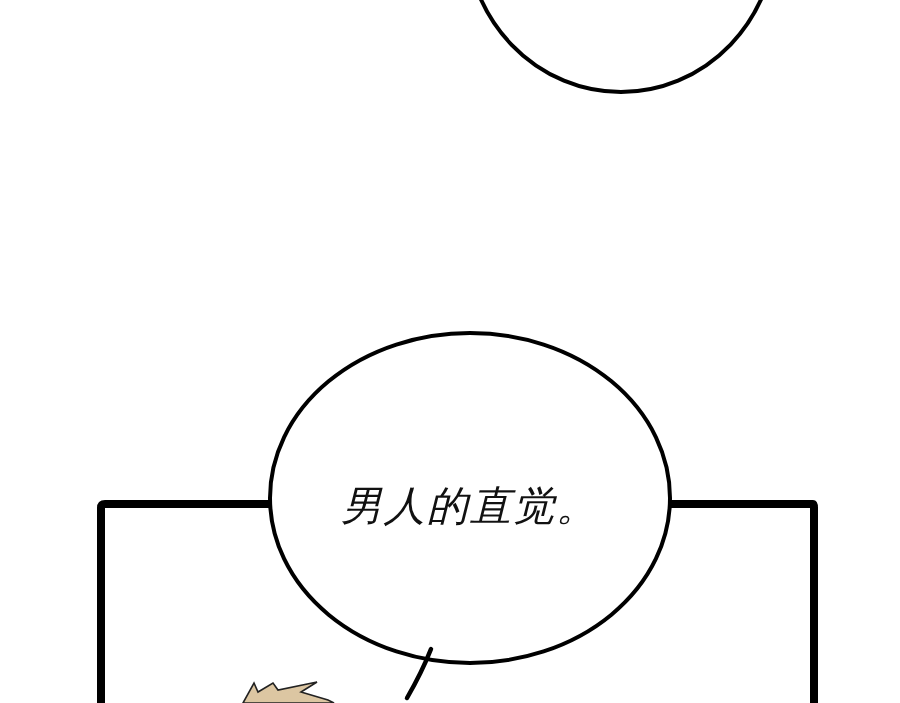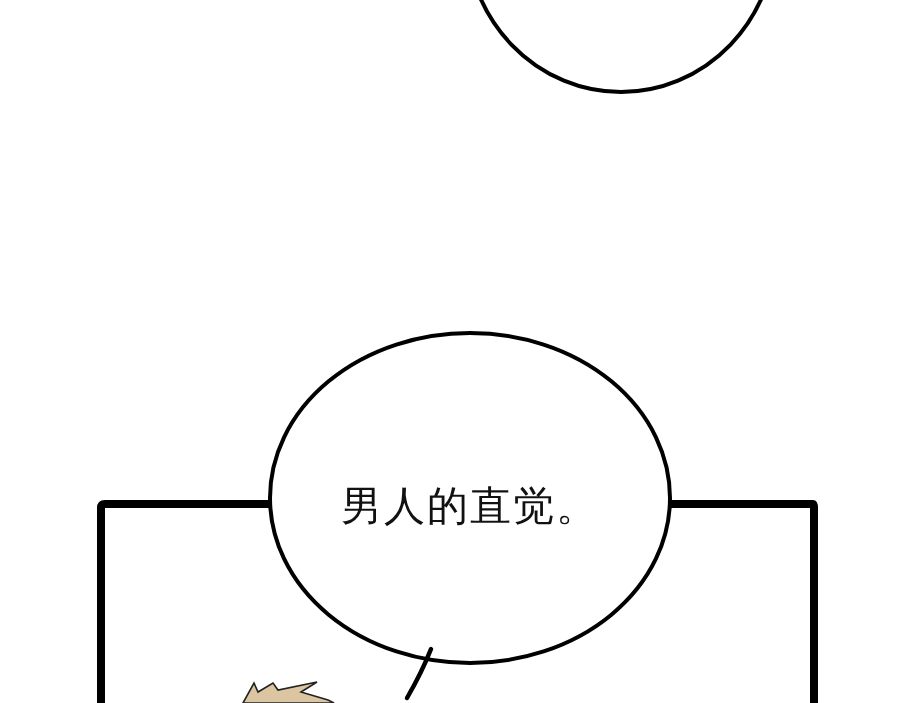--- a/index.html
+++ b/index.html
@@ -5,20 +5,21 @@
     html, body { margin: 0; padding: 0; background: #ffffff; }
     body { width: 900px; height: 703px; position: relative; overflow: hidden; font-family: "DejaVu Sans", sans-serif; }
     svg.scene { position: absolute; left: 0; top: 0; }
     .dialogue {
       position: absolute;
       left: 270px; top: 476px; width: 400px; height: 60px;
       display: flex; align-items: center; justify-content: center;
       font-family: "DejaVu Sans", sans-serif;
       font-size: 41px; color: #111111; letter-spacing: 2px;
       white-space: nowrap;
+      font-style: italic;
     }
   </style>
 </head>
 <body>
 
 <svg class="scene" width="900" height="703" viewBox="0 0 900 703" xmlns="http://www.w3.org/2000/svg">
 
   <g>
     <ellipse cx="621" cy="-70" rx="155" ry="162" fill="#ffffff" stroke="#000000" stroke-width="4"></ellipse>
   </g>

